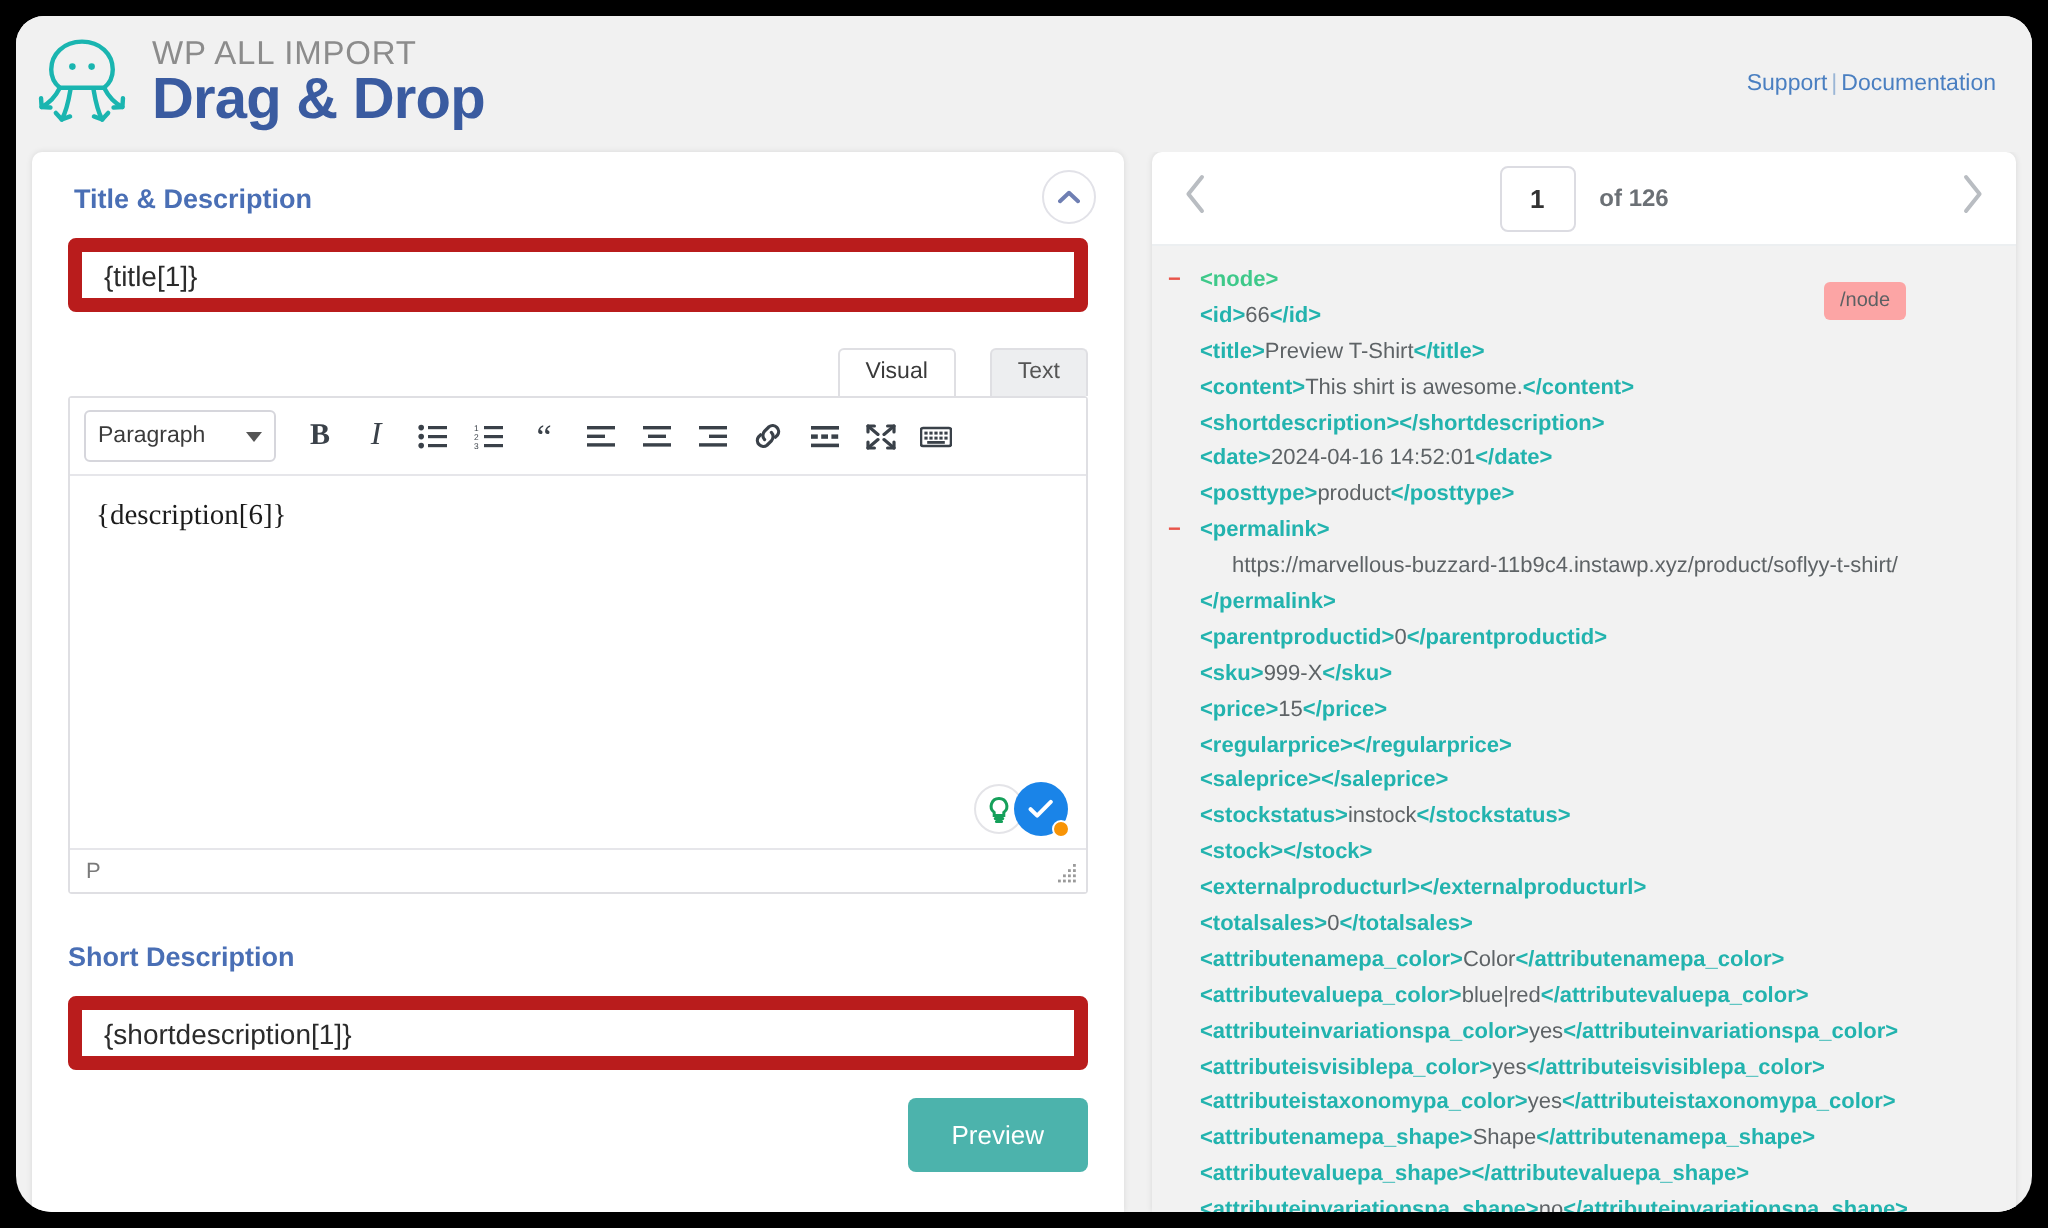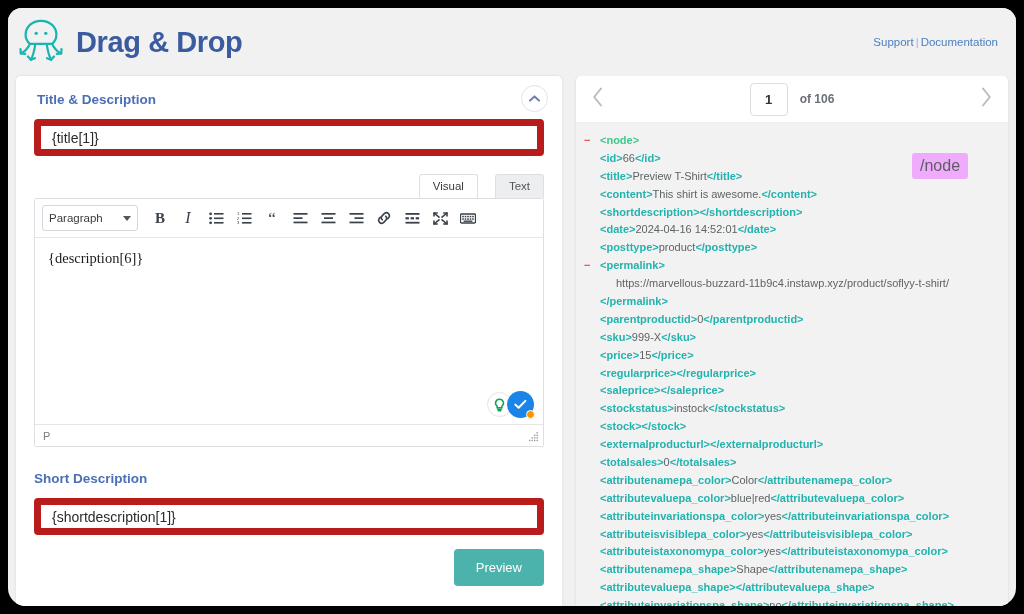--- a/index.html
+++ b/index.html
@@ -317,24 +317,24 @@
     color: #e8544a;
     font-weight: bold;
   }
   .ind1 { padding-left: 24px; }
   .ind2 { padding-left: 40px; }
   .tag { color: #22b3ae; font-weight: bold; }
   .tag-node { color: #3ec98a; font-weight: bold; }
   .txt { color: #5e6366; font-weight: normal; }
   .node-badge {
     position: absolute;
-    left: 336px; top: 30px;
-    background: #f0abfc;
+    left: 336px; top: 18px;
+    background: #fca5a5;
     color: #5c6063;
-    font-size: 16px;
+    font-size: 10px;
     padding: 4px 8px;
     border-radius: 3px;
   }
 </style>
 </head>
 <body>
 
 <div id="app">
 
   <div class="header">
@@ -348,20 +348,21 @@
           <path d="M5 41 l-0.3 -4.6 M5 41 l4.6 0.3"></path>
           <path d="M20 32 C19 38 18 43 15.5 47.5"></path>
           <path d="M15.5 47.5 l-3.1 -3.4 M15.5 47.5 l4.3 -1.6"></path>
           <path d="M32 32 C33 38 34 43 36.5 47.5"></path>
           <path d="M36.5 47.5 l-4.3 -1.6 M36.5 47.5 l3.1 -3.4"></path>
           <path d="M37.5 31 C40 36 43 39 47 41"></path>
           <path d="M47 41 l-4.6 0.3 M47 41 l0.3 -4.6"></path>
         </svg>
       </span>
       <span class="brand-text">
+        <div class="brand-top">WP ALL IMPORT</div>
         <div class="brand-main">Drag &amp; Drop</div>
       </span>
     </div>
     <div class="header-links">
       <a href="#">Support</a><span class="sep">|</span><a href="#">Documentation</a>
     </div>
   </div>
 
   <div class="body">
 
@@ -532,21 +533,21 @@
       <div class="pager">
         <div class="pg-arrow">
           <span>
             <svg width="12" height="20" viewBox="0 0 12 20" fill="none" stroke="#b9bdc2" stroke-width="2" stroke-linecap="round" stroke-linejoin="round">
                 <path d="M9 1.5 L2.2 10 L9 18.5"></path>
               </svg>
           </span>
         </div>
         <div class="pg-center">
           <input class="pg-input" type="text" value="1" style="">
-          <span class="pg-of">of 106</span>
+          <span class="pg-of">of 126</span>
         </div>
         <div class="pg-arrow right">
           <span>
             <svg width="12" height="20" viewBox="0 0 12 20" fill="none" stroke="#b9bdc2" stroke-width="2" stroke-linecap="round" stroke-linejoin="round">
                 <path d="M3 1.5 L9.8 10 L3 18.5"></path>
               </svg>
           </span>
         </div>
       </div>
 

